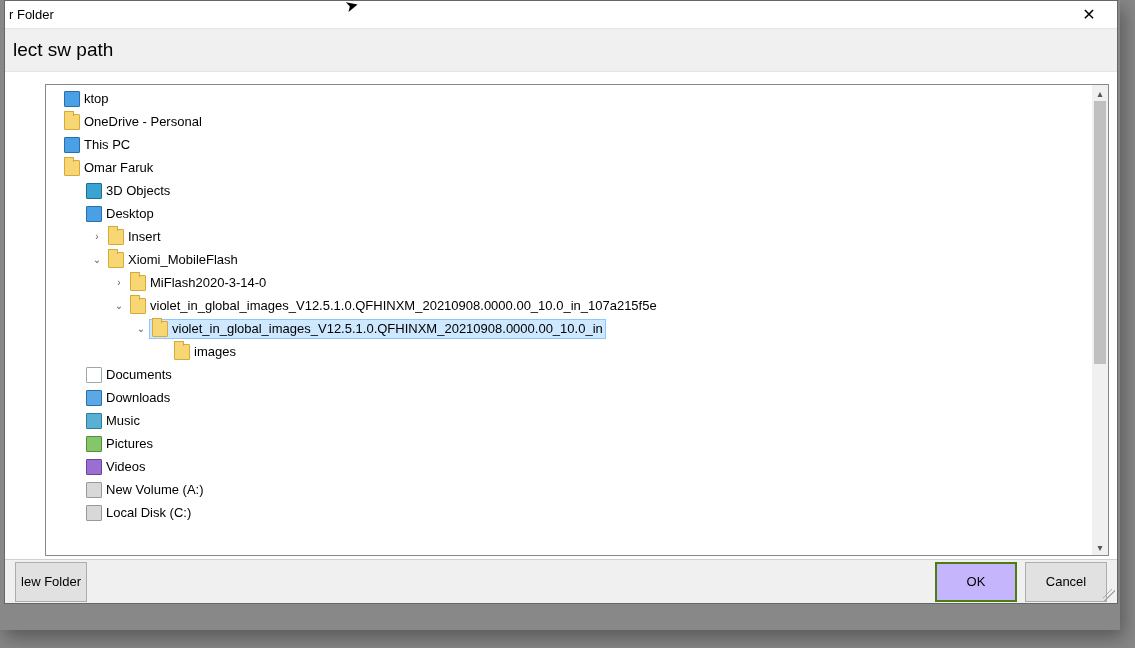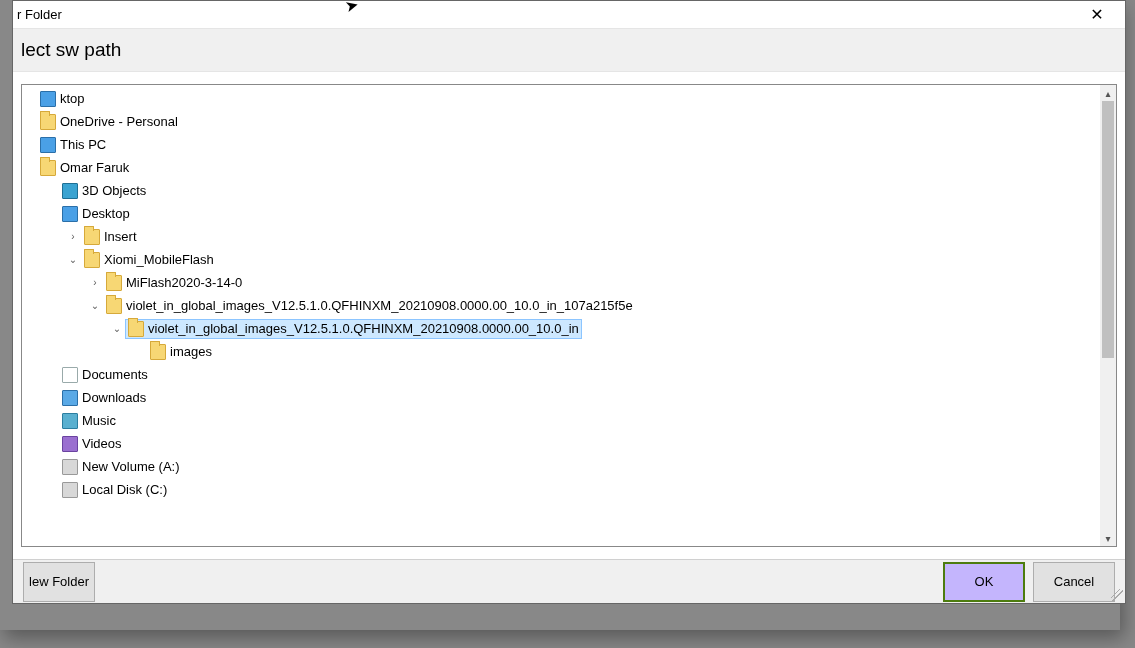--- a/index.html
+++ b/index.html
@@ -7,21 +7,21 @@
     font-family: "Segoe UI", Tahoma, sans-serif;
     font-size: 13px;
     background: #888;
     width: 1135px;
     height: 648px;
     position: relative;
     overflow: hidden;
   }
   .dialog {
     position: absolute;
-    left: 12px;
+    left: 4px;
     top: 0;
     width: 1114px;
     height: 604px;
     background: #fff;
     border: 1px solid #666;
     display: flex;
     flex-direction: column;
   }
   .titlebar {
     height: 28px;
@@ -39,23 +39,24 @@
     background: transparent; border: none;
   }
   .subheader {
     background: #f0f0f0;
     padding: 10px 8px;
     font-size: 19px;
     border-bottom: 1px solid #e5e5e5;
   }
   .content {
     flex: 1;
-    padding: 12px 8px 12px 8px;
-    display: flex;
-    position: relative;
+    padding: 12px 8px 3px 8px;
+    display: flex;
+    position: relative;
+    margin-left: 32px;
   }
   .tree-wrap {
     border: 1px solid #888;
     flex: 1;
     position: relative;
     overflow: hidden;
     background: #fff;
   }
   .tree {
     position: absolute;
@@ -320,20 +321,27 @@
             <span class="label-hit">
               <span class="icon downloads"></span>
               <span class="label">Downloads</span>
             </span>
           </div>
           <div class="node" style="padding-left: 22px;">
             <span class="expander none"></span>
             <span class="label-hit">
               <span class="icon music"></span>
               <span class="label">Music</span>
+            </span>
+          </div>
+          <div class="node" style="padding-left: 22px;">
+            <span class="expander none"></span>
+            <span class="label-hit">
+              <span class="icon pictures"></span>
+              <span class="label">Pictures</span>
             </span>
           </div>
           <div class="node" style="padding-left: 22px;">
             <span class="expander none"></span>
             <span class="label-hit">
               <span class="icon videos"></span>
               <span class="label">Videos</span>
             </span>
           </div>
           <div class="node" style="padding-left: 22px;">

